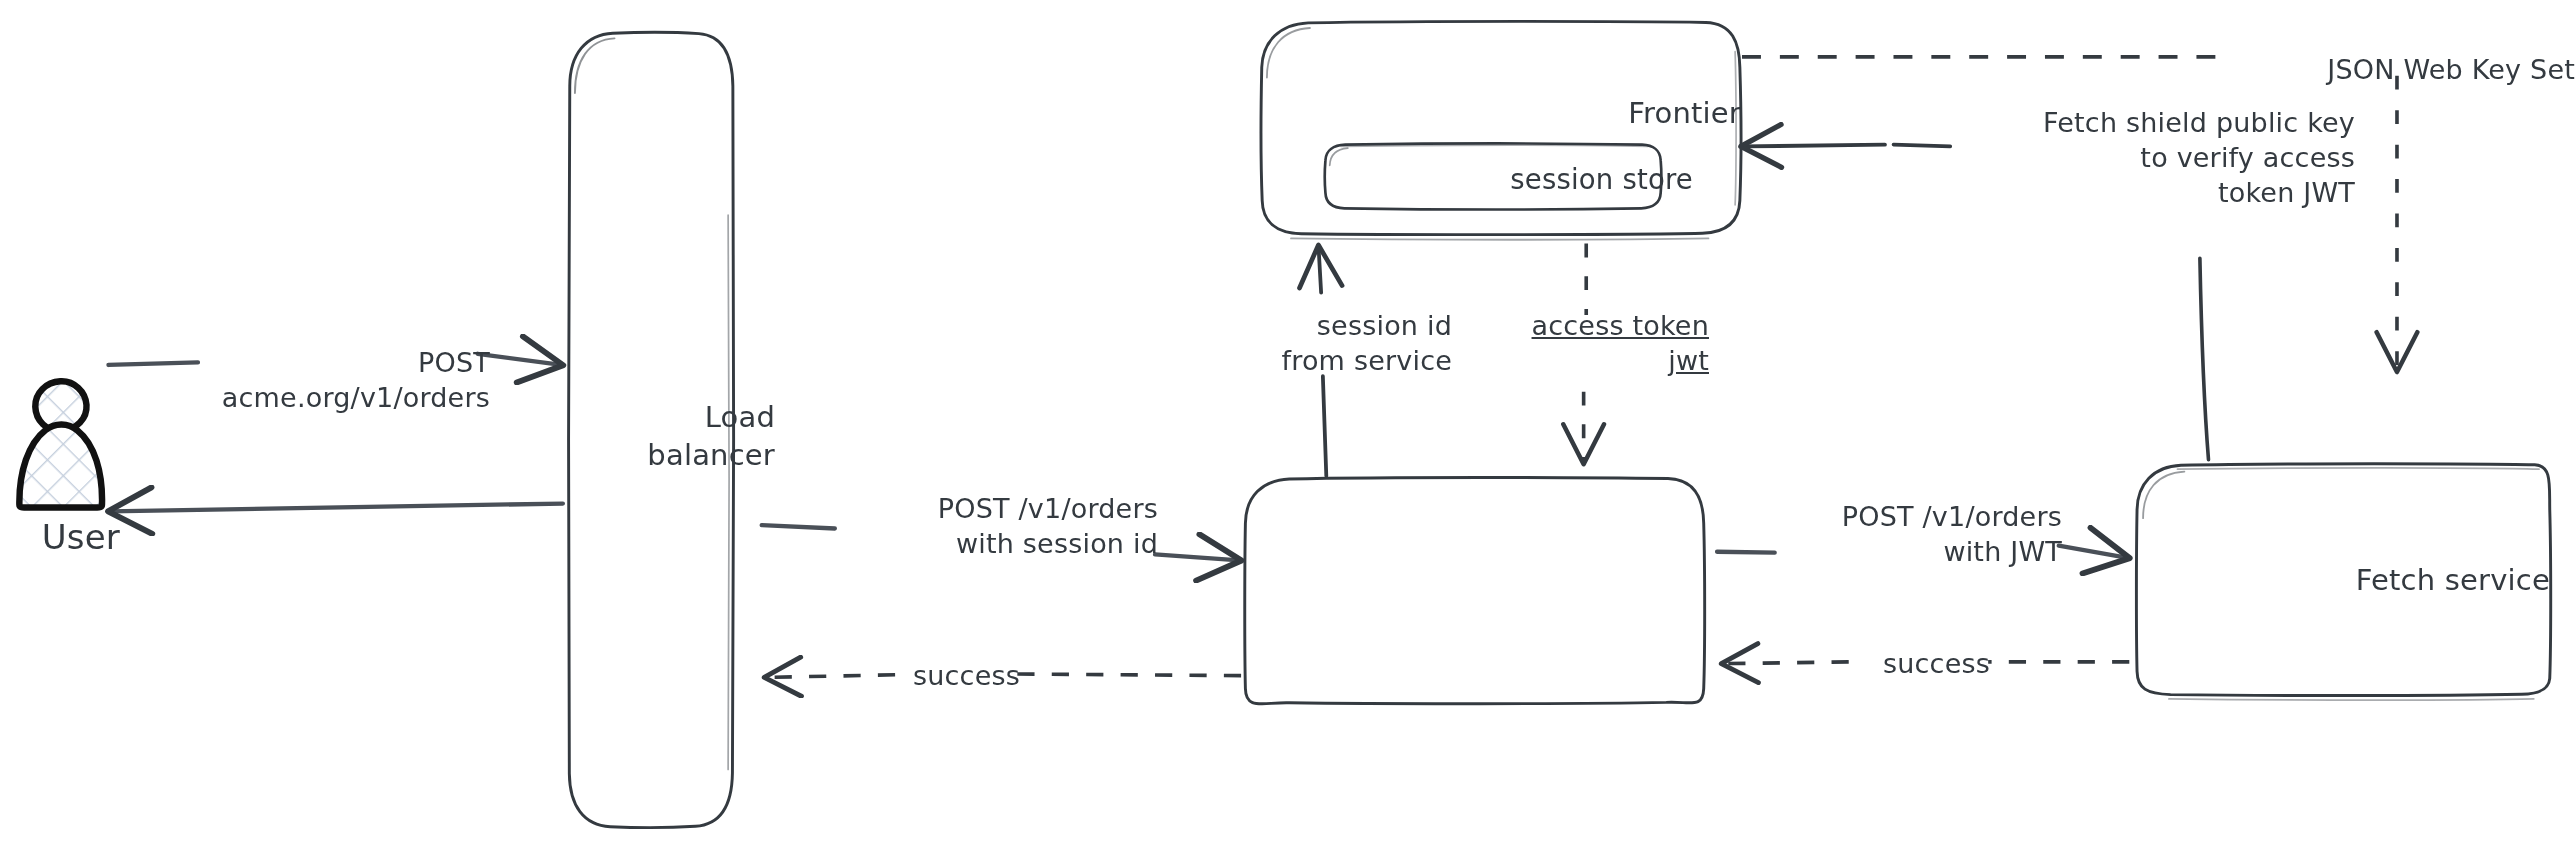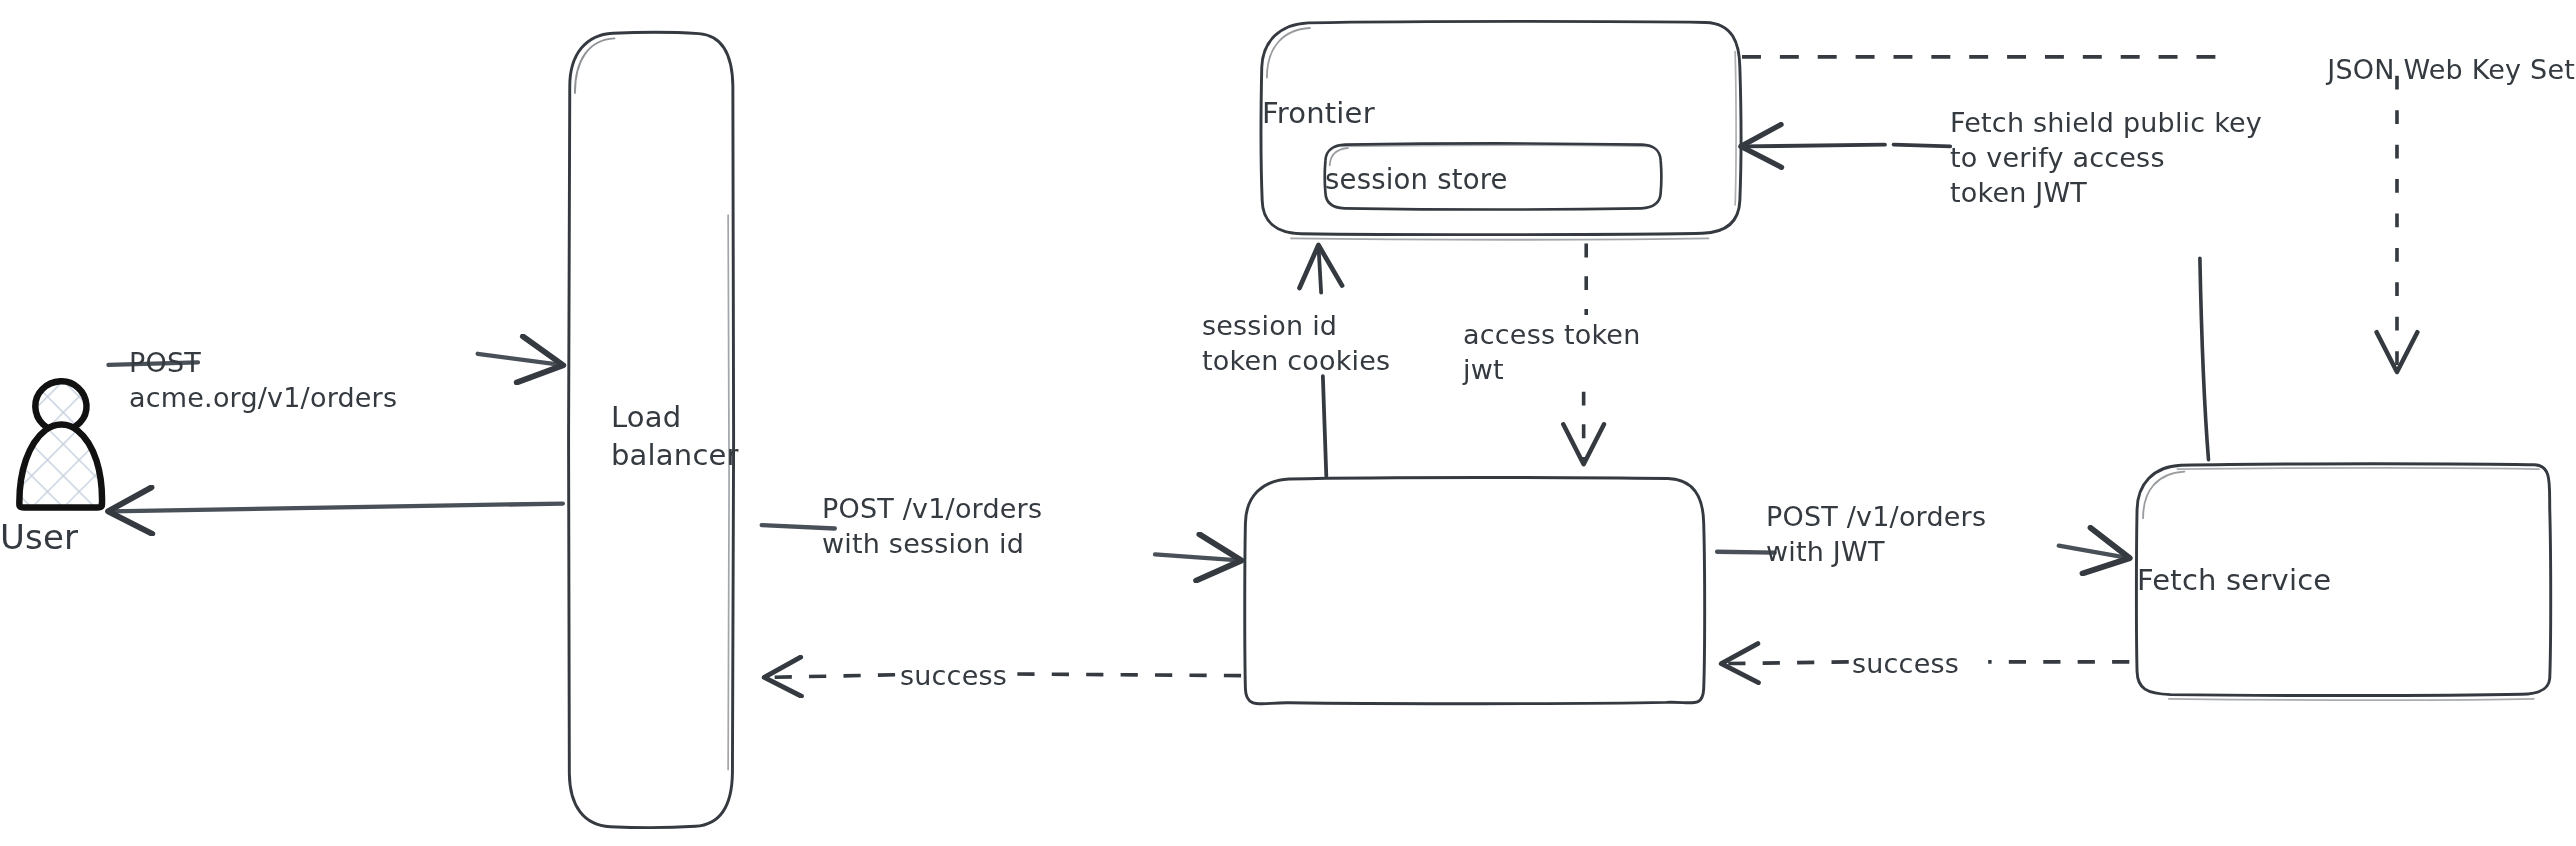--- a/index.html
+++ b/index.html
@@ -19,21 +19,21 @@
     position: absolute;
     left: 0; top: 0;
     width: 2576px;
     height: 847px;
   }
   .node-label, .edge-label {
     position: absolute;
     color: #343a40;
     font-family: "DejaVu Sans", sans-serif;
     font-weight: 400;
-    text-align: left;
+    text-align: right;
     line-height: 1.30;
     letter-spacing: 0.2px;
     white-space: pre-line;
     pointer-events: none;
     user-select: none;
   }
   .node-label { font-size: 29px; }
   .edge-label { font-size: 27px; }
   .lbl-user      { font-size: 34px; }
   .lbl-sessstore { font-size: 27.5px; }
@@ -211,23 +211,23 @@
 
   <div class="edge-label" style="left:129px; top:329px; width:361px;margin-top:16px;">POST
 acme.org/v1/orders</div>
 
   <div class="edge-label" style="left:822px; top:491px; width:336px;">POST /v1/orders
 with session id</div>
 
   <div class="edge-label" style="left:900px; top:658px; width:120px;">success</div>
 
   <div class="edge-label" style="left:1202px; top:308px; width:250px;">session id
-token cookies</div>
-
-  <div class="edge-label" style="left:1463px; top:317px; width:246px;">access token
+from service</div>
+
+  <div class="edge-label" style="left:1463px; top:308px; width:246px;text-decoration:underline;">access token
 jwt</div>
 
   <div class="edge-label" style="left:1766px; top:499px; width:296px;">POST /v1/orders
 with JWT</div>
 
   <div class="edge-label" style="left:1852px; top:646px; width:138px;">success</div>
 
   <div class="edge-label" style="left:1950px; top:105px; width:405px;">Fetch shield public key
 to verify access
 token JWT</div>

